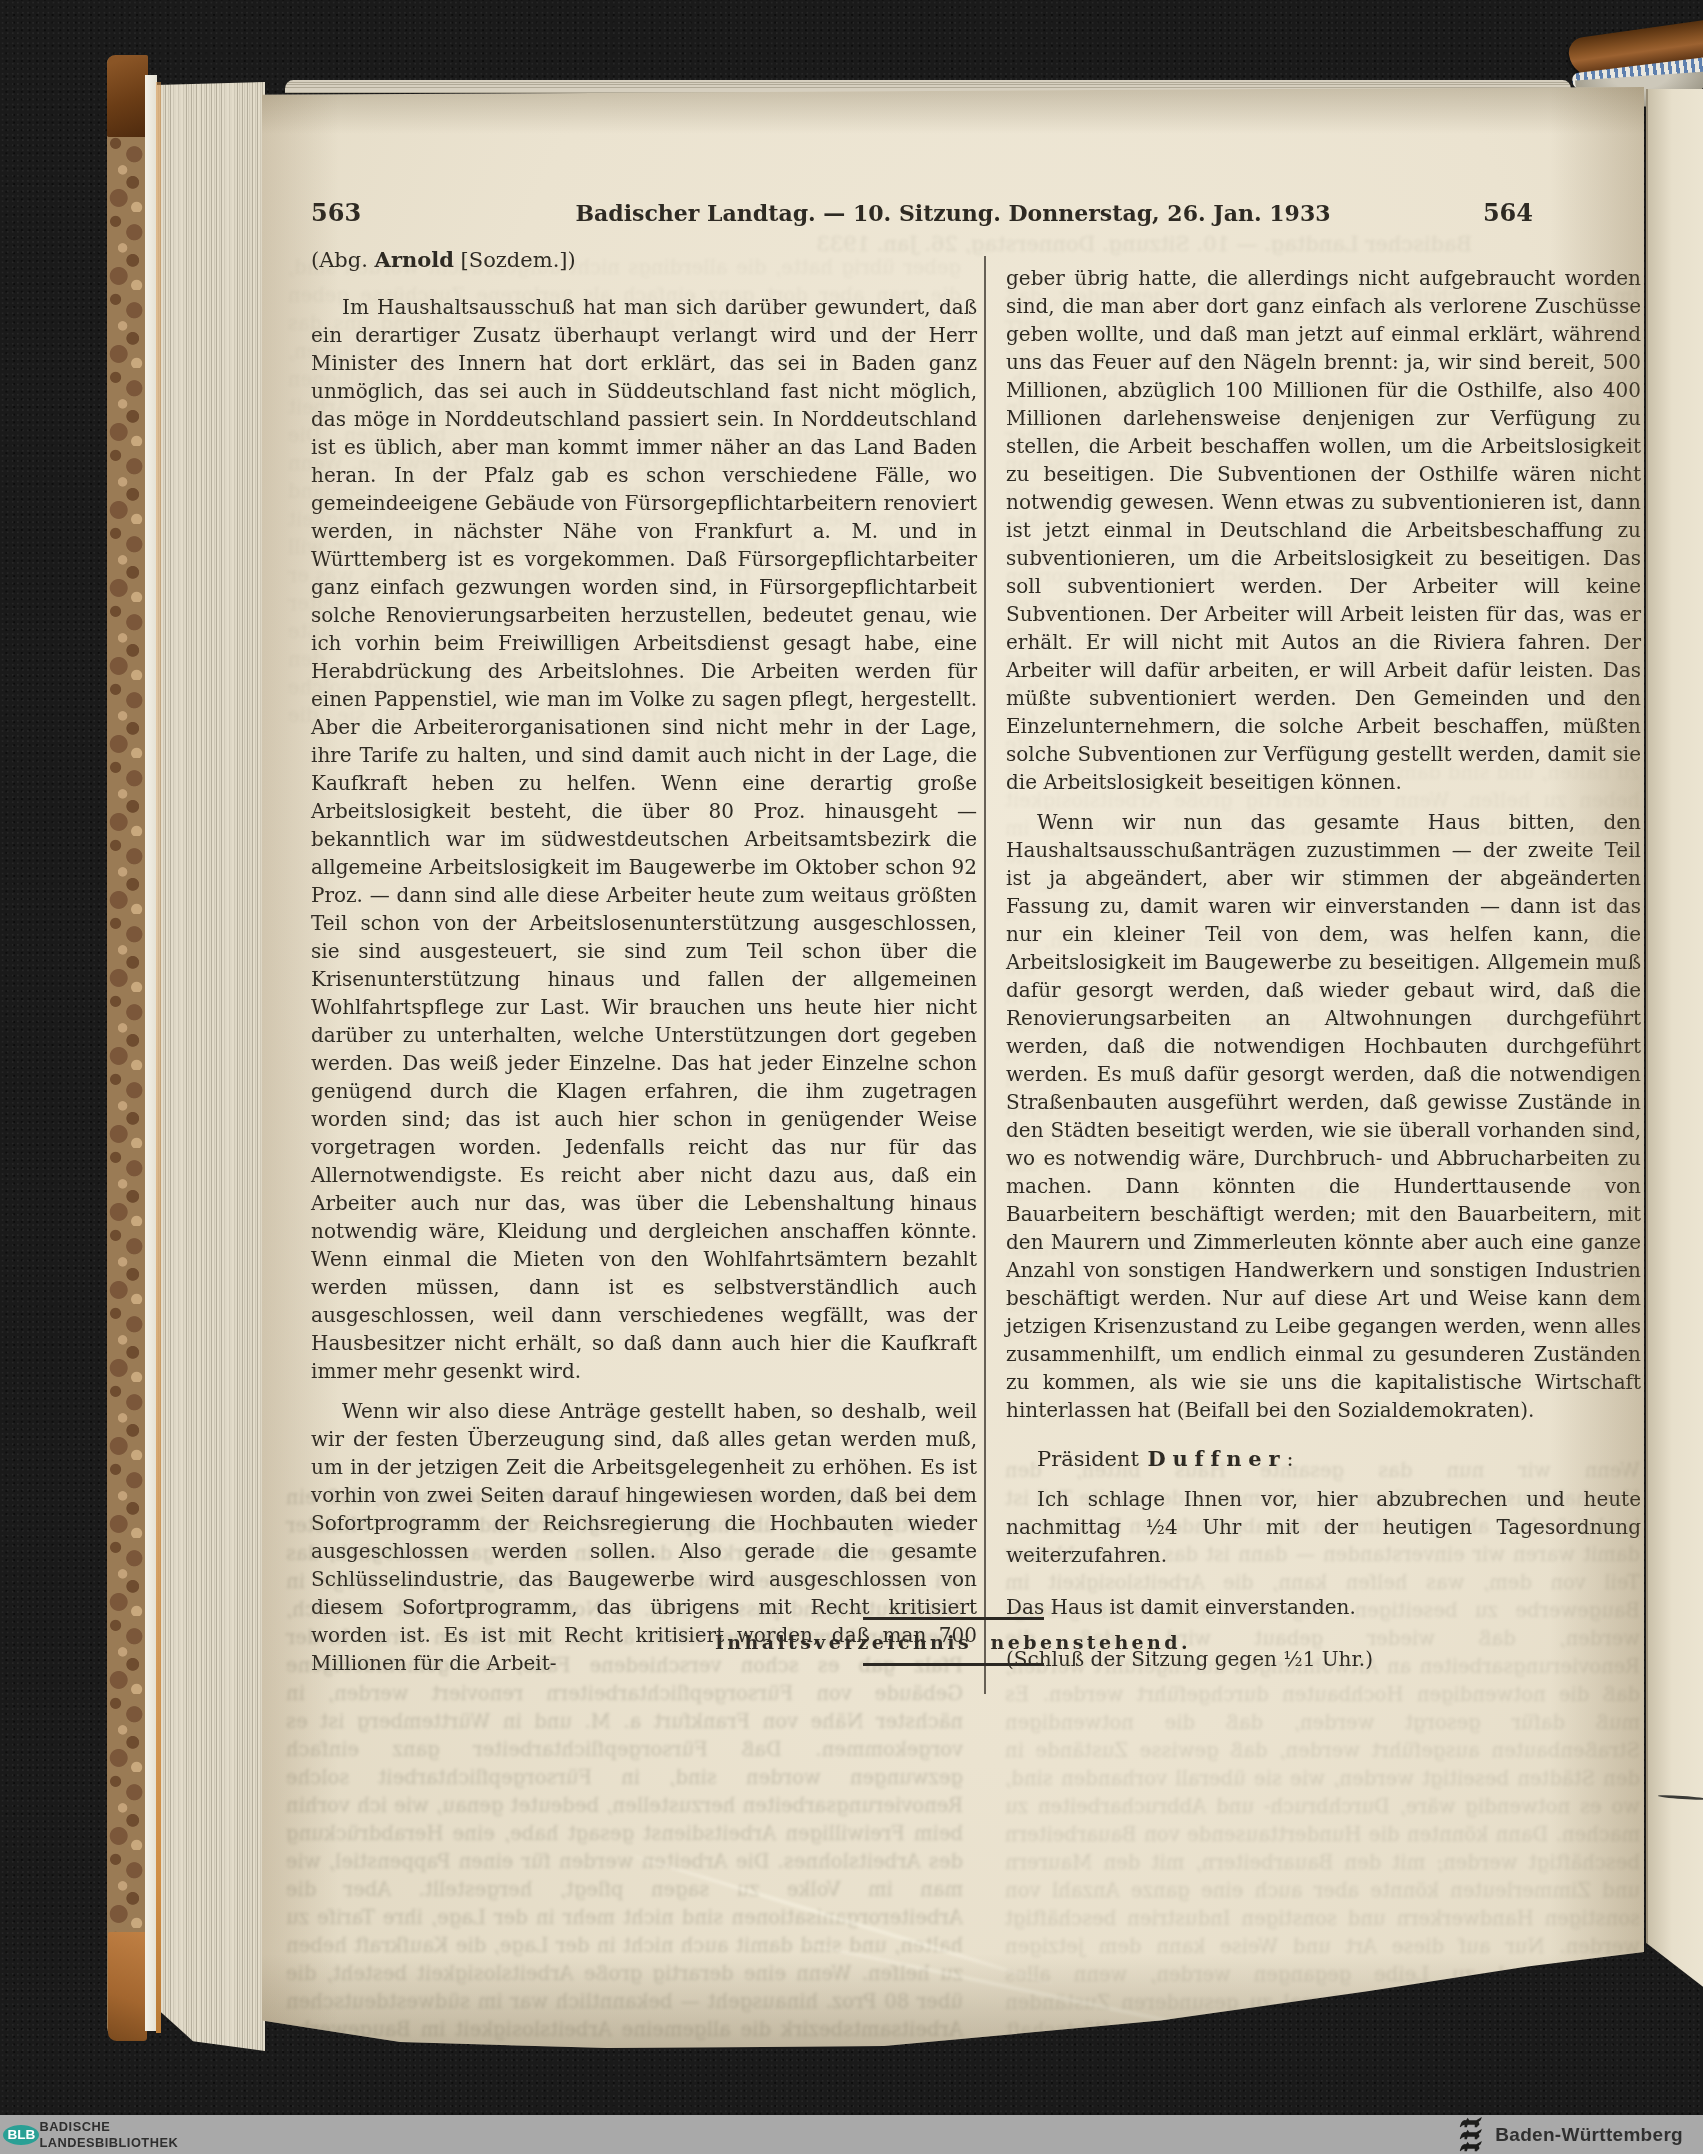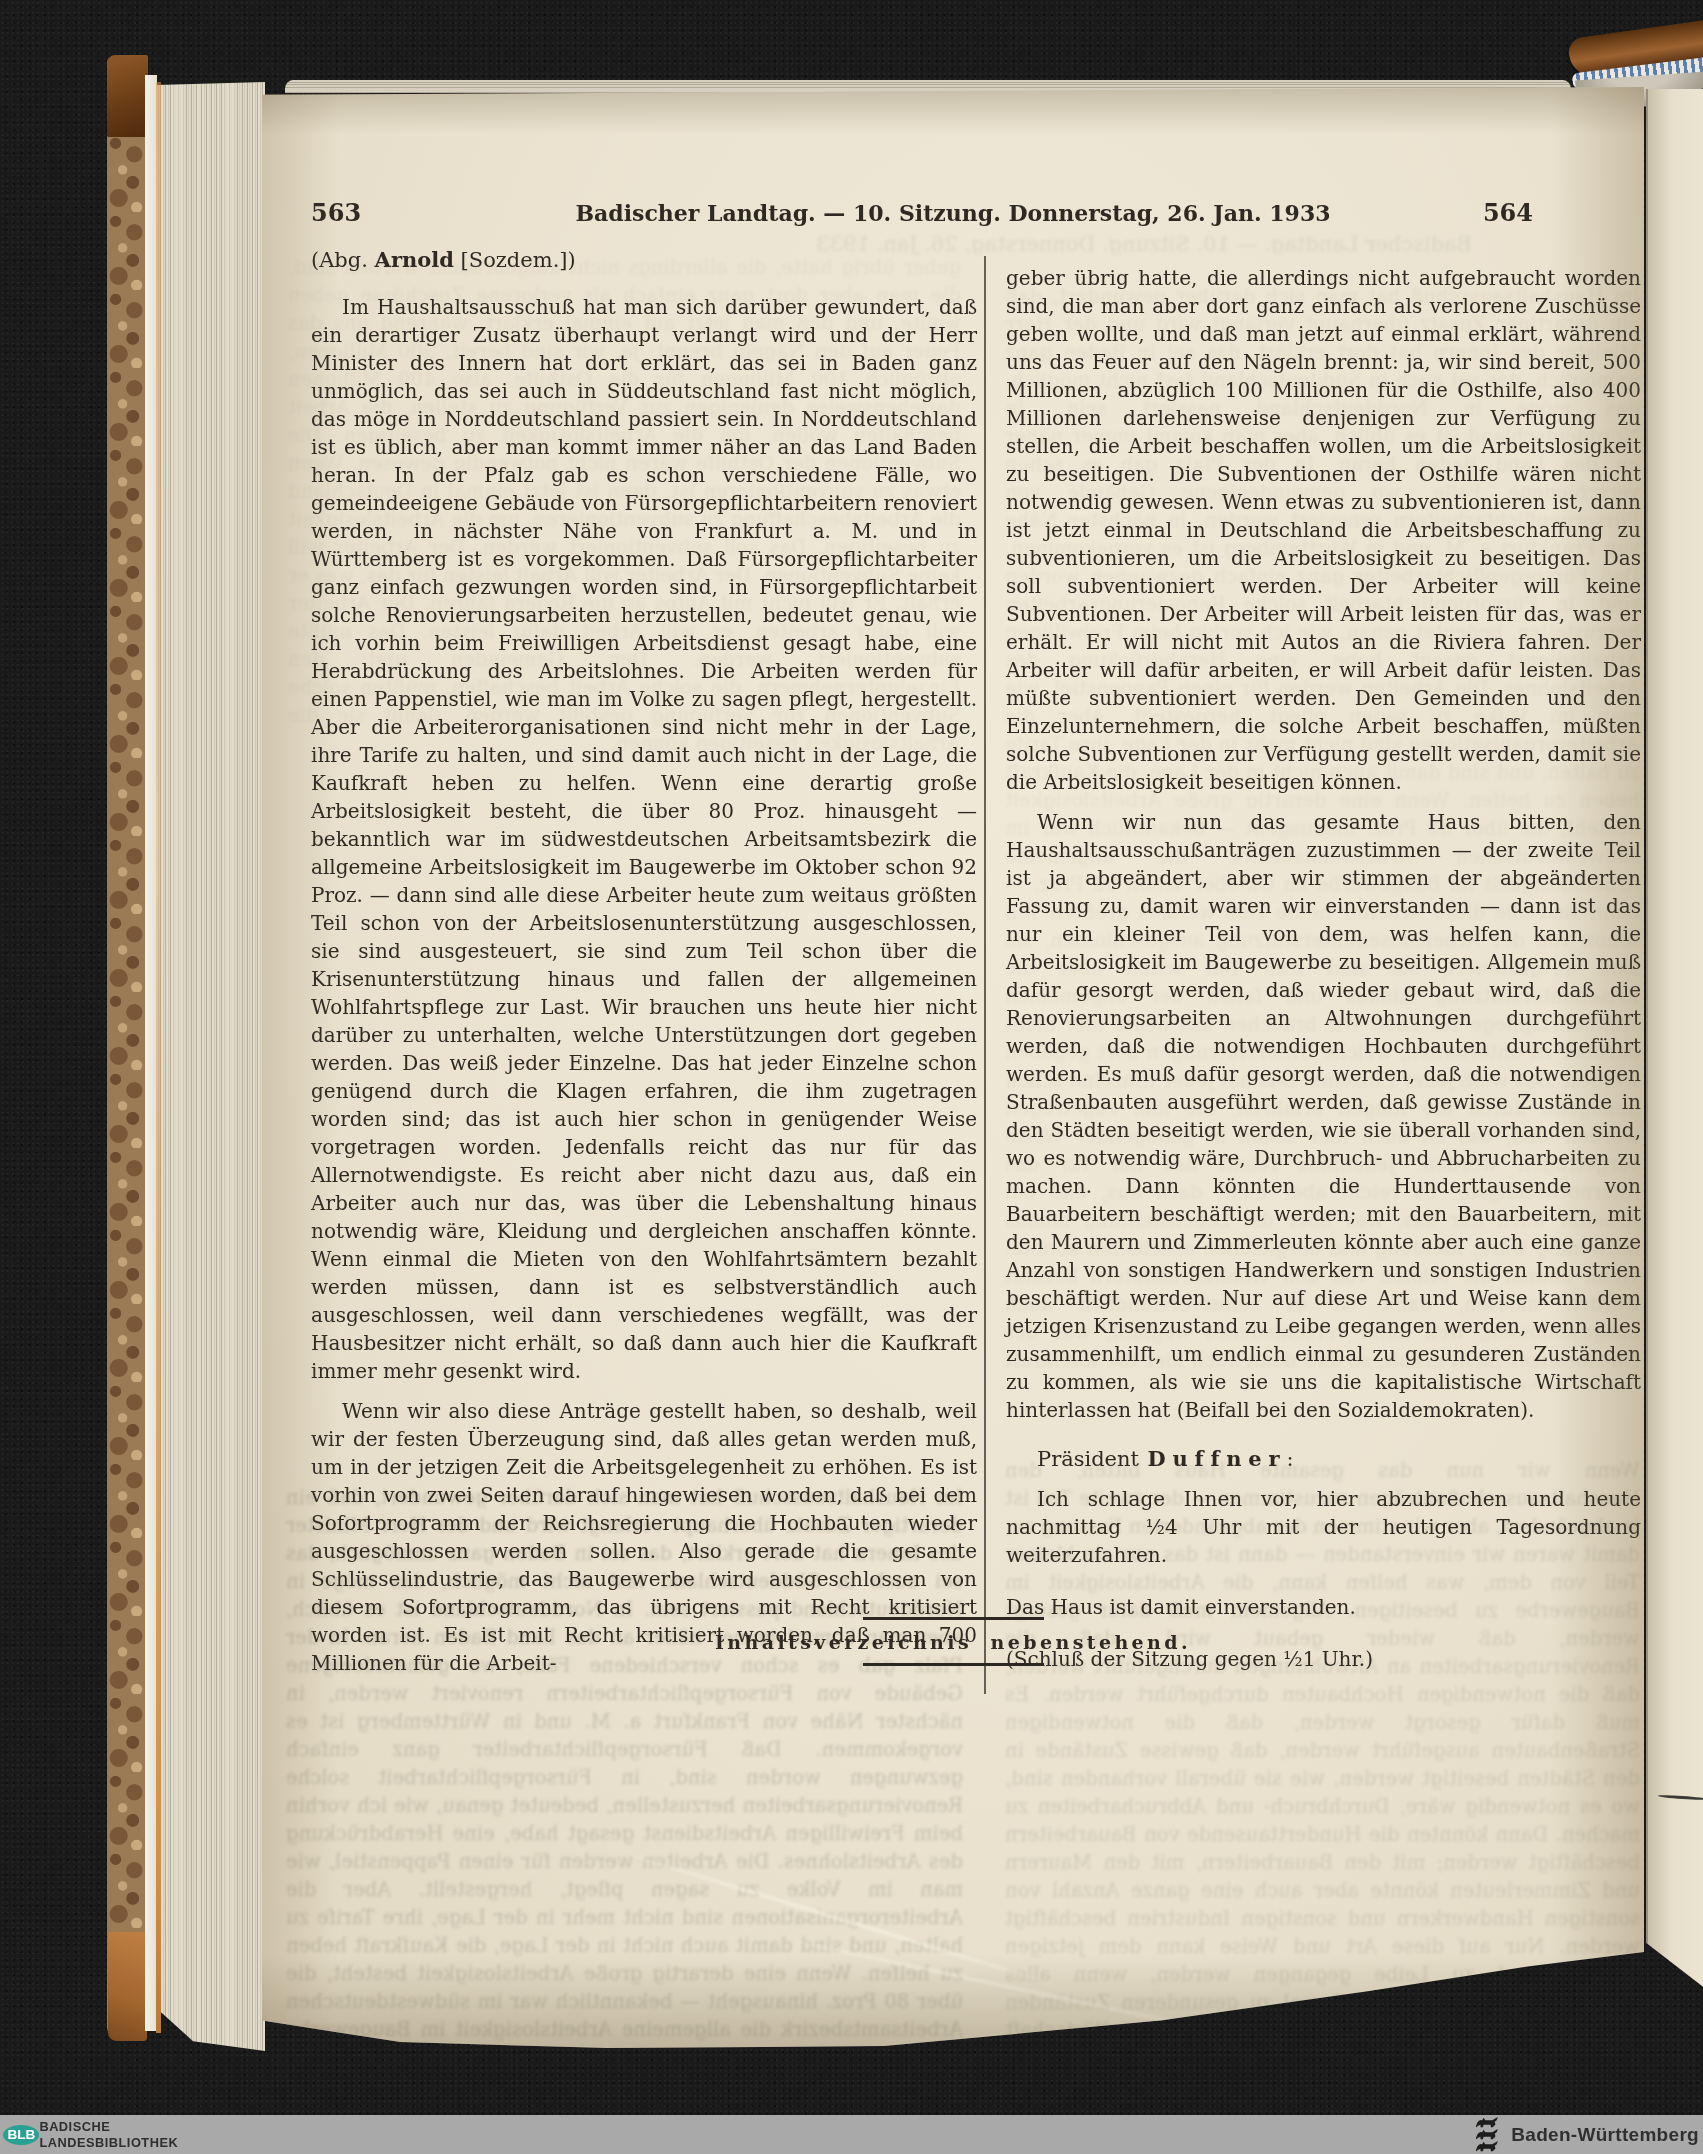--- a/index.html
+++ b/index.html
@@ -87,21 +87,21 @@
     color:#8e8a77;font-size:19.6px;line-height:28px;text-align:justify;pointer-events:none;}
   .bleed p{margin:0;}
   .crease{position:absolute;background:rgba(255,252,240,.5);filter:blur(1.7px);border-radius:50%;}
   
   .footer-bar{position:absolute;left:0;bottom:0;width:100%;height:39px;background:#a9a9a9;
     display:flex;align-items:center;font-family:"Liberation Sans","DejaVu Sans",sans-serif;}
   .blb-circle{width:36px;height:20px;border-radius:50%;background:#2aa095;color:#ffffff;
     display:flex;align-items:center;justify-content:center;font-weight:bold;font-size:13.6px;
     margin-left:3.4px;flex:0 0 auto;}
   .library-name{color:#2f2f2f;font-weight:bold;font-size:12.8px;line-height:15.3px;letter-spacing:0.5px;}
-  .footer-right{margin-left:auto;display:flex;align-items:center;padding-right:5px;}
+  .footer-right{margin-left:auto;display:flex;align-items:center;padding-right:21px;}
   .coat-of-arms{display:flex;flex-direction:column;gap:0.9px;margin-right:12px;}
   .state-name{color:#303030;font-size:19px;font-weight:bold;letter-spacing:0.3px;}
 </style>
 </head>
 <body>
 
 <div class="scene">
 
   <div class="cover-strip"></div>
   <div class="cover-corner-top"></div>

